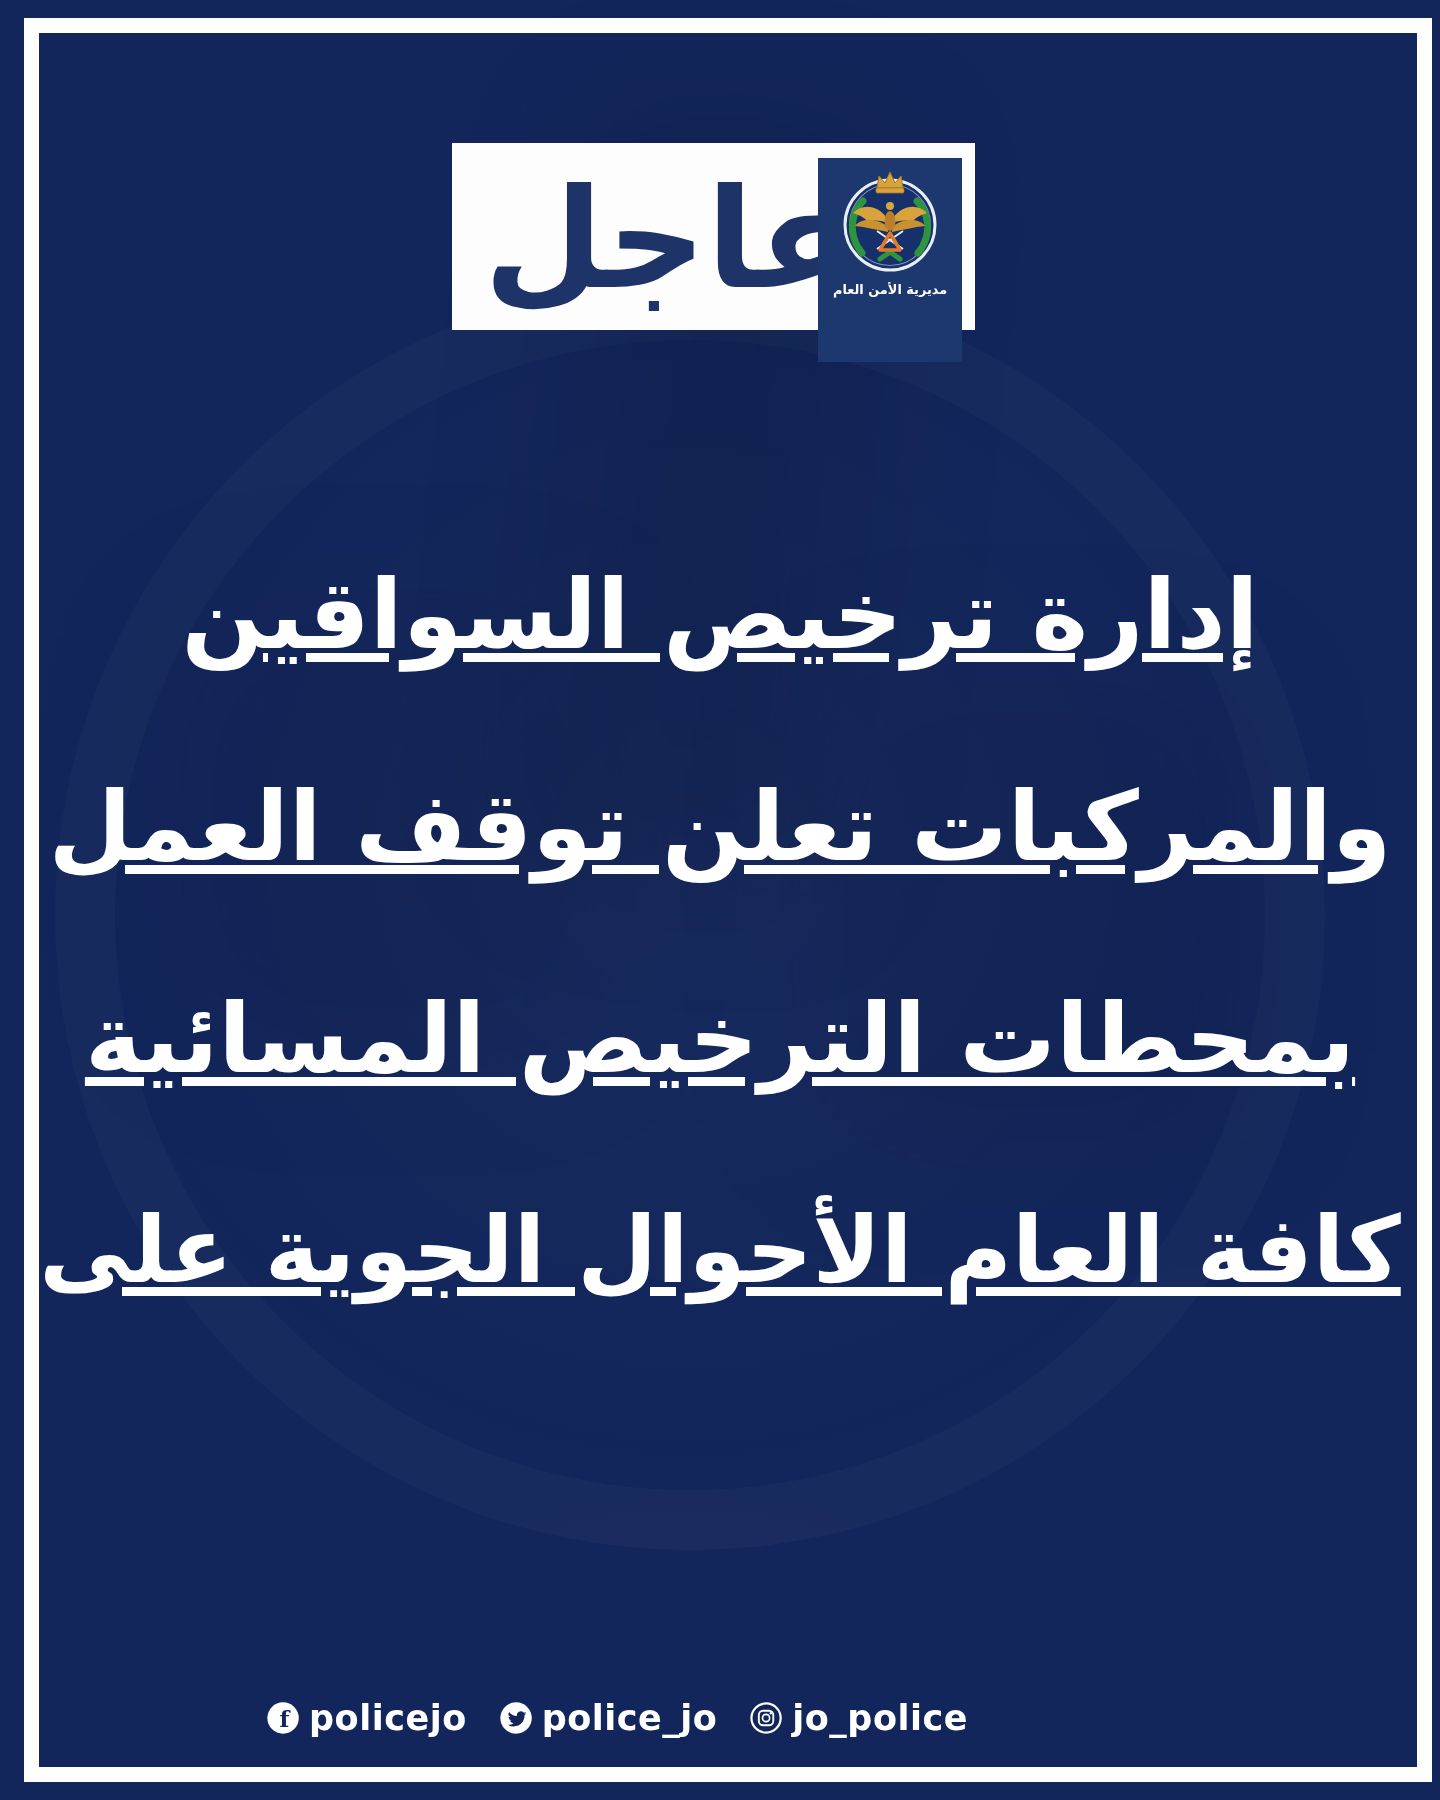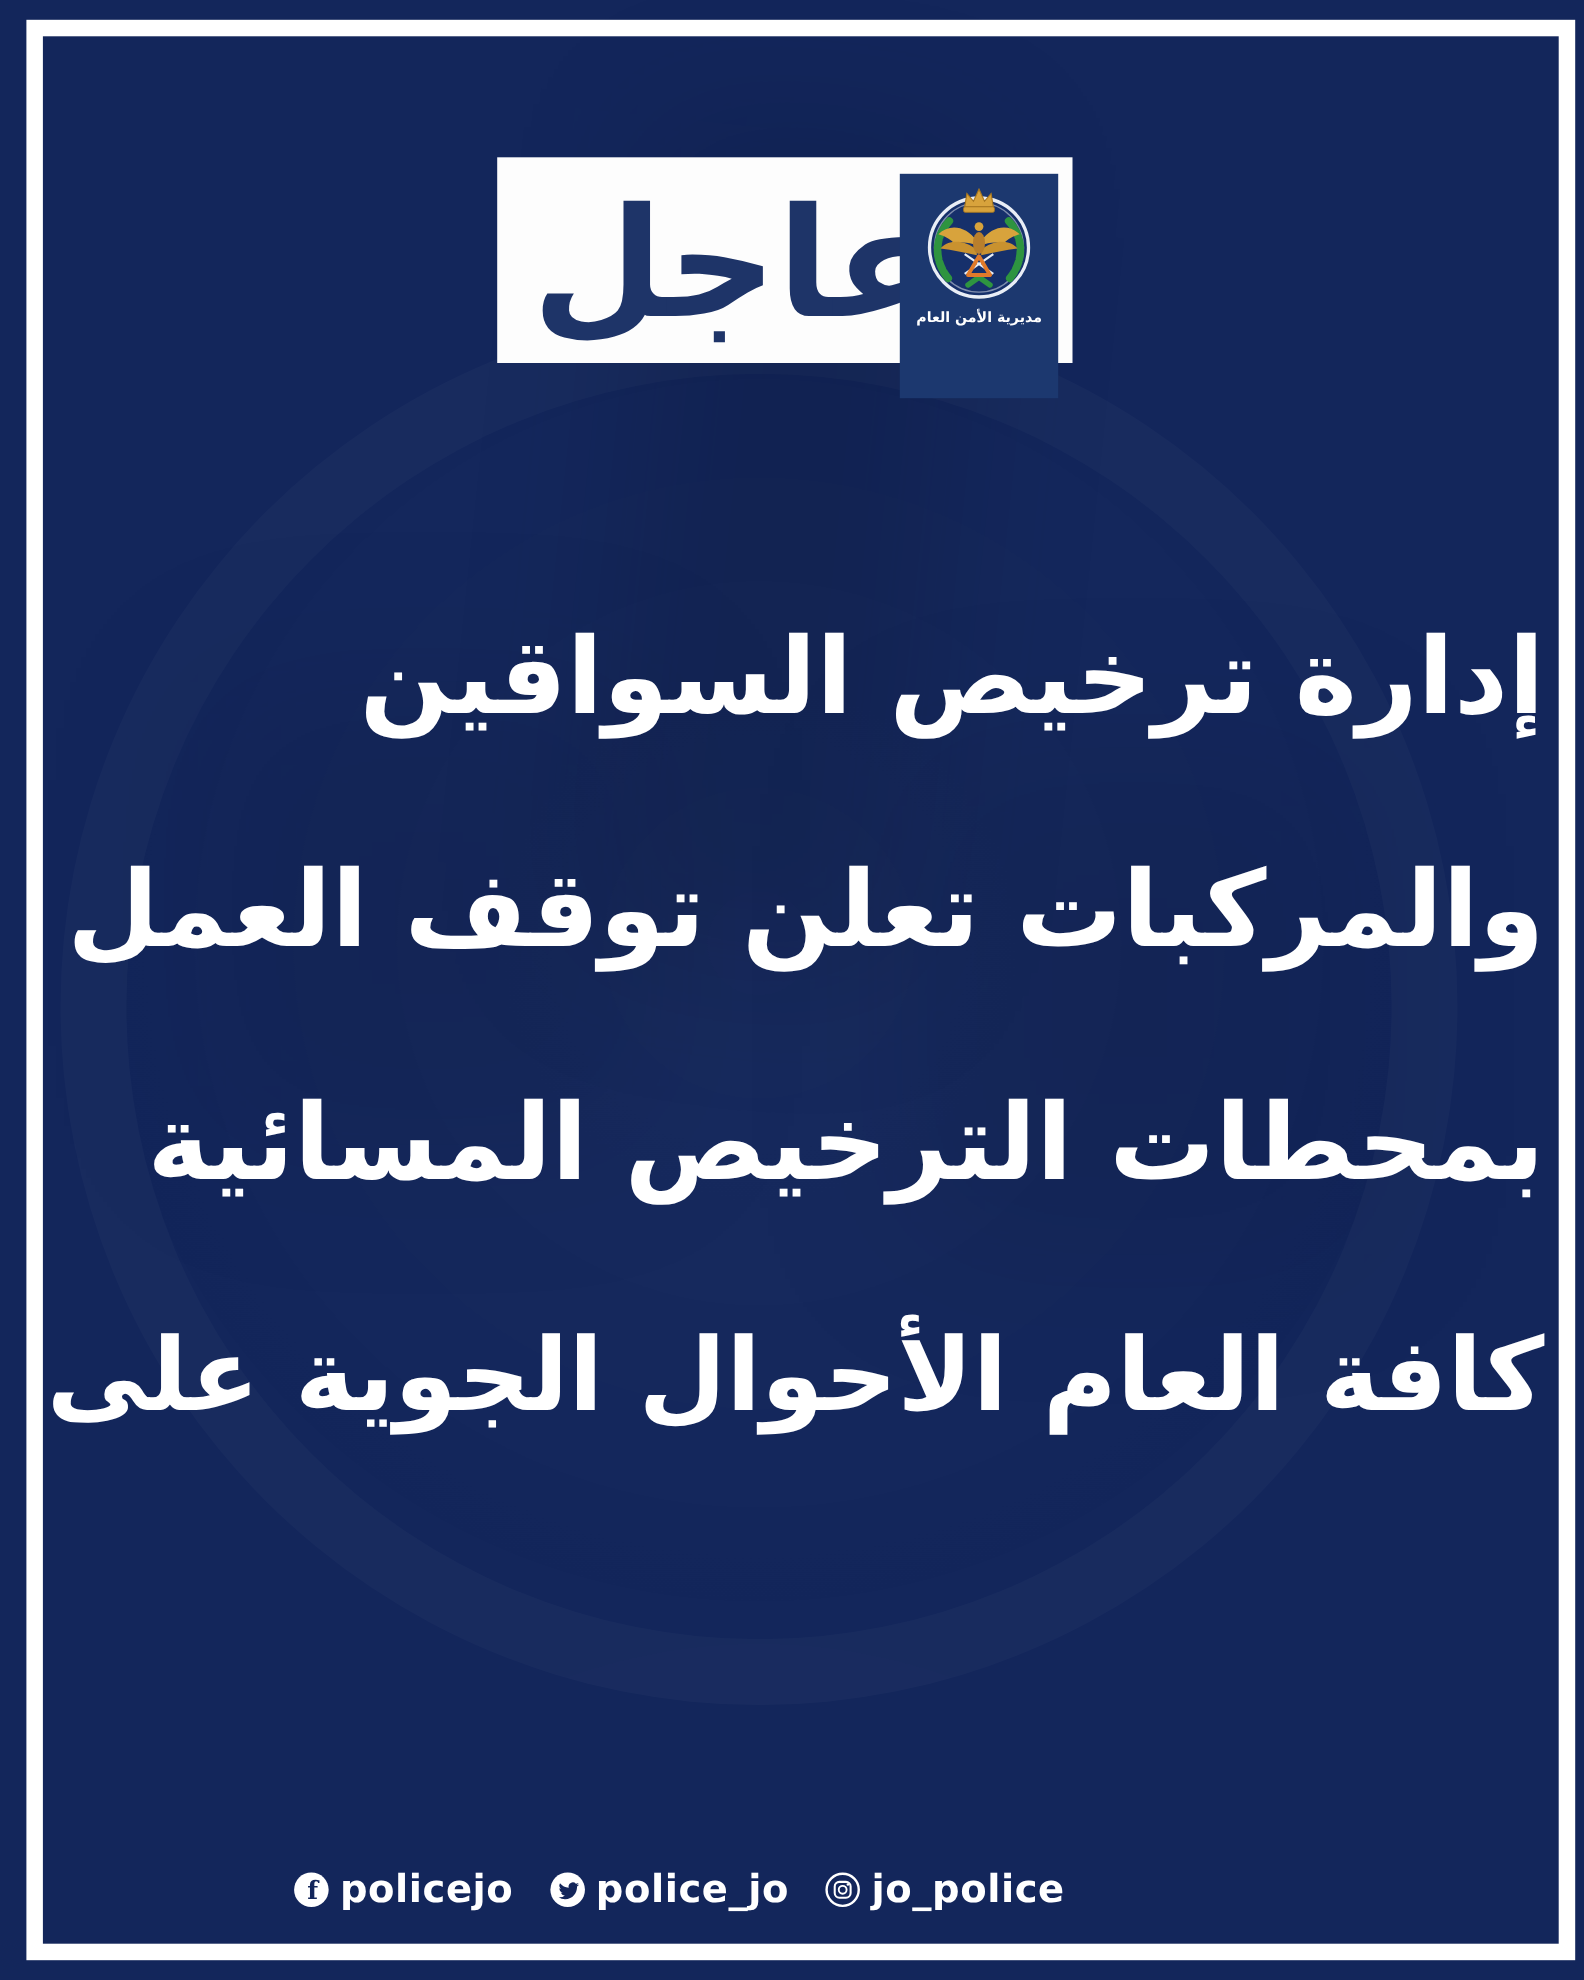--- a/index.html
+++ b/index.html
@@ -33,22 +33,22 @@
   .emblem-box{position:absolute;right:13px;top:15px;width:144px;height:204px;
               background:#1c386f;display:flex;flex-direction:column;
               align-items:center;justify-content:flex-start;padding-top:3px;
               box-sizing:border-box;}
   .emblem-caption{color:#ffffff;font-size:14px;font-weight:bold;line-height:1.05;
                   text-align:center;direction:rtl;margin-top:1px;white-space:nowrap;
                   transform:scale(.92);}
 
   
   .line{position:absolute;left:36px;right:36px;height:212px;line-height:212px;
-        text-align:right;direction:rtl;color:#ffffff;font-weight:bold;
-        font-size:96px;white-space:nowrap;}
+        text-align:center;direction:rtl;color:#ffffff;font-weight:bold;
+        font-size:96px;white-space:nowrap;text-decoration:underline;}
   .line1{top:509px;}
   .line2{top:721px;}
   .line3{top:933px;}
   .line4{top:1145px;font-size:92px;}
   .line5{top:1357px;}
 
   
   .footer{position:absolute;top:1698px;left:617px;transform:translateX(-50%);
           display:flex;align-items:center;gap:32px;direction:ltr;}
   .social{display:flex;align-items:center;gap:9px;cursor:pointer;}

